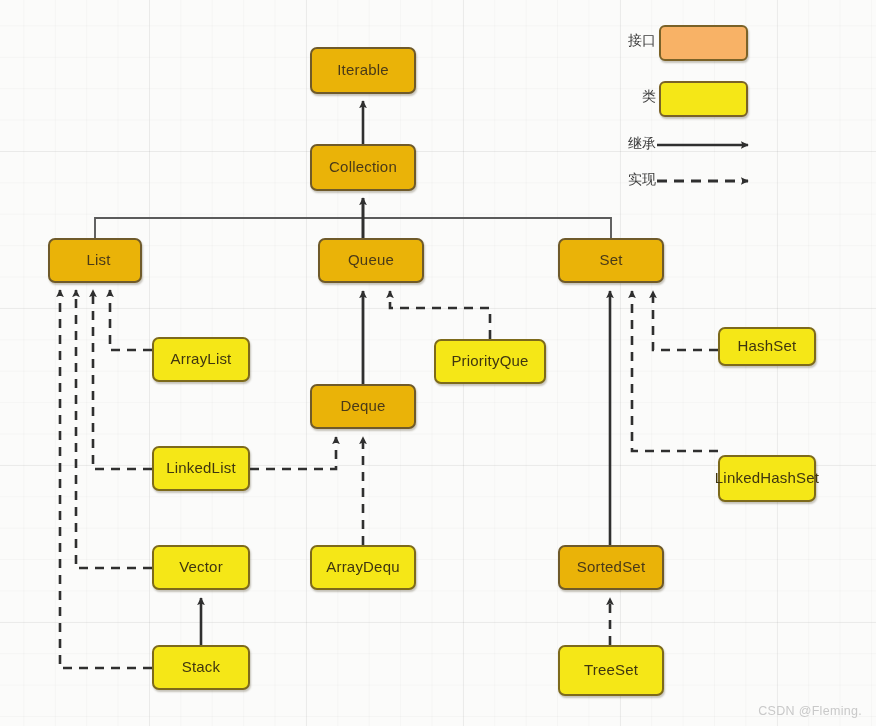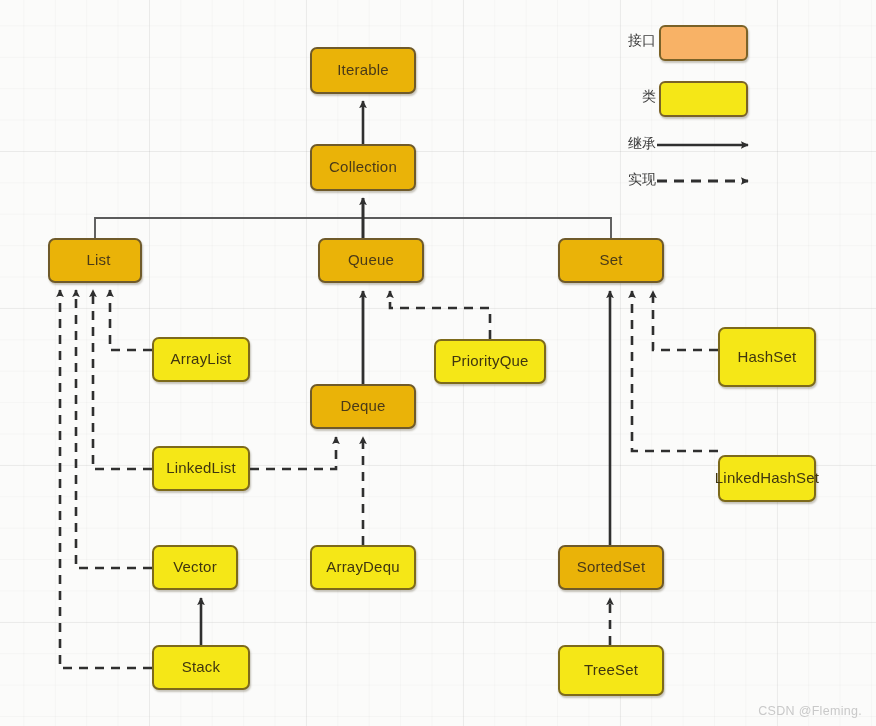--- a/index.html
+++ b/index.html
@@ -121,30 +121,30 @@
 <div class="node iface" style="left:558px;top:545px;width:106px;height:45px;">
   <span>SortedSet</span>
 </div>
 
 <div class="node klass" style="left:152px;top:327px;width:98px;height:45px;margin-top:10px;">
   <span>ArrayList</span>
 </div>
 <div class="node klass" style="left:434px;top:339px;width:112px;height:45px;">
   <span>PriorityQue</span>
 </div>
-<div class="node klass" style="left:718px;top:327px;width:98px;height:60px;">
+<div class="node klass" style="left:718px;top:327px;width:98px;height:39px;">
   <span>HashSet</span>
 </div>
 <div class="node klass" style="left:152px;top:446px;width:98px;height:45px;">
   <span>LinkedList</span>
 </div>
 <div class="node klass" style="left:718px;top:427px;width:98px;height:47px;margin-top:28px;">
   <span>LinkedHashSet</span>
 </div>
-<div class="node klass" style="left:152px;top:545px;width:86px;height:45px;">
+<div class="node klass" style="left:152px;top:545px;width:98px;height:45px;">
   <span>Vector</span>
 </div>
 <div class="node klass" style="left:310px;top:545px;width:106px;height:45px;">
   <span>ArrayDequ</span>
 </div>
 <div class="node klass" style="left:152px;top:645px;width:98px;height:45px;">
   <span>Stack</span>
 </div>
 <div class="node klass" style="left:558px;top:645px;width:106px;height:51px;">
   <span>TreeSet</span>

